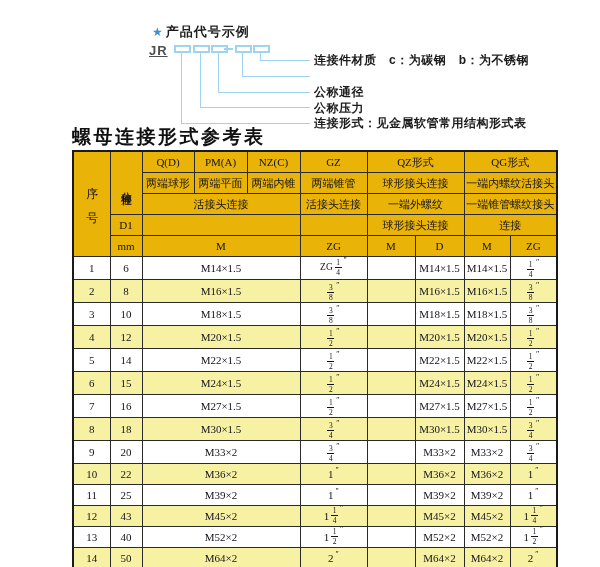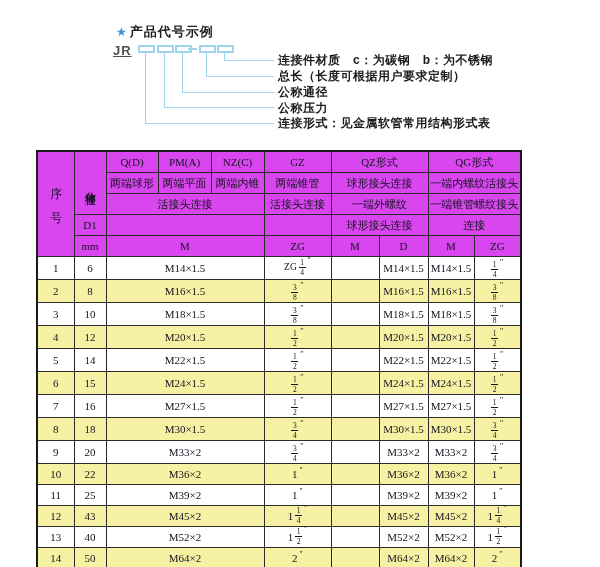--- a/index.html
+++ b/index.html
@@ -1,20 +1,20 @@
 <!DOCTYPE html>
 <html><head>
 <meta charset="utf-8">
 <style>
   html,body{margin:0;padding:0;}
   body{
     width:600px;height:567px;background:#ffffff;position:relative;overflow:hidden;
     font-family:"Liberation Sans","DejaVu Sans",sans-serif;color:#222;
   }
-  .page{position:absolute;inset:0;}
+  .page{position:absolute;inset:0;margin-left:36px;}
 
   
   .diagram{position:absolute;left:0;top:0;width:600px;height:132px;}
   .diag-title{position:absolute;left:116px;top:23px;font-size:13px;font-weight:600;letter-spacing:1px;color:#1c1c1c;white-space:nowrap;}
   .diag-title .star{color:#3c8fd0;margin-right:2px;font-size:12px;}
   .jr{position:absolute;left:113px;top:43px;font-size:13px;font-weight:bold;color:#4f4f4f;letter-spacing:1px;text-decoration:underline;}
   .cbox{position:absolute;top:45px;width:13px;height:4px;border:2px solid #9fd4ec;background:#fff;}
   .cbox.b1{left:138px;} .cbox.b2{left:157px;} .cbox.b3{left:175px;}
   .cbox.b4{left:199px;} .cbox.b5{left:217px;}
   .cdash{position:absolute;left:188px;top:48px;width:9px;height:2px;background:#9fd4ec;}
@@ -37,21 +37,21 @@
 
   
   table.ref{
     position:absolute;left:36px;top:150px;border-collapse:collapse;table-layout:fixed;
     font-family:"Liberation Serif","DejaVu Serif",serif;font-size:11px;color:#13131f;
     border:2px solid #1a1a1a;
   }
   table.ref th,table.ref td{
     border:1px solid #2a2a2a;text-align:center;vertical-align:middle;padding:0;overflow:hidden;
   }
-  table.ref thead th{background:#d946ef;font-weight:normal;height:20px;font-size:11px;}
+  table.ref thead th{background:#eab308;font-weight:normal;height:20px;font-size:11px;}
   table.ref tbody td{height:20px;background:#ffffff;}
   table.ref tbody tr.alt td{background:#f7f2a3;}
   .v-serial{writing-mode:vertical-rl;text-orientation:upright;letter-spacing:26px;font-size:12px;display:inline-block;}
   .v-dn{writing-mode:vertical-rl;text-orientation:upright;letter-spacing:1px;font-size:11px;display:inline-block;}
   .latin{font-family:"Liberation Serif","DejaVu Serif",serif;}
   
   .fracwrap{display:inline-flex;align-items:center;justify-content:center;gap:2px;line-height:1;}
   .zg-prefix{font-size:9.5px;}
   .whole{font-size:11px;}
   .frac{display:inline-flex;flex-direction:column;align-items:center;font-size:7.5px;line-height:1.1;}
@@ -72,26 +72,26 @@
     <div class="cbox b3"></div>
     <div class="cdash"></div>
     <div class="cbox b4"></div>
     <div class="cbox b5"></div>
     <div class="cline c1"></div>
     <div class="cline c2"></div>
     <div class="cline c3"></div>
     <div class="cline c4"></div>
     <div class="cline c5"></div>
     <div class="clabel l1">连接件材质　c：为碳钢　b：为不锈钢</div>
-    <div class="clabel l2">总长（长度可根据用户要求定制）</div>
     <div class="clabel l3">公称通径</div>
     <div class="clabel l4">公称压力</div>
     <div class="clabel l5">连接形式：见金属软管常用结构形式表</div>
   </div>
 
+  <h2 class="table-title">螺母连接形式参考表</h2>
 
   <table class="ref">
     <colgroup>
       <col style="width:37px">
         <col style="width:32px">
         <col style="width:52px">
         <col style="width:53px">
         <col style="width:53px">
       <col style="width:67px">
         <col style="width:48px">

